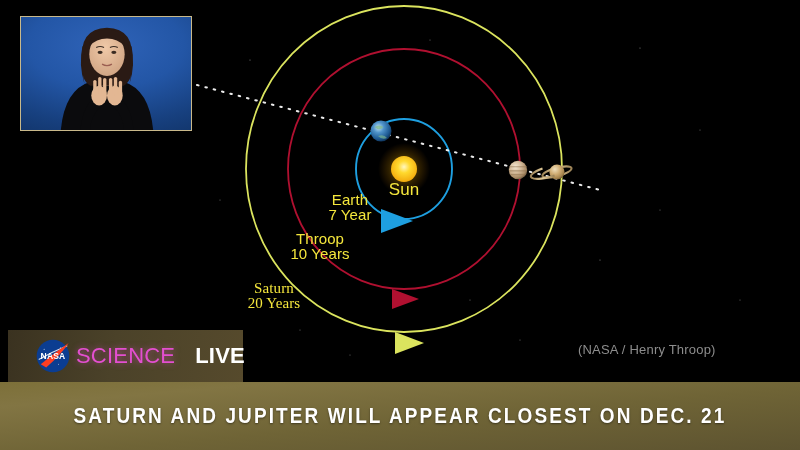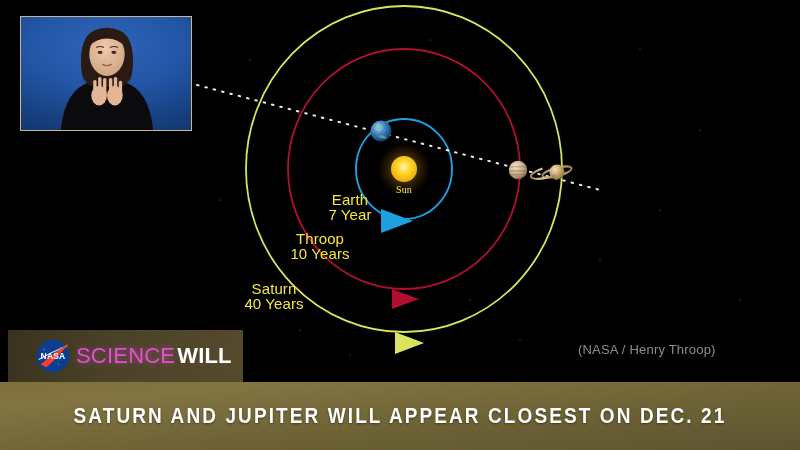--- a/index.html
+++ b/index.html
@@ -34,24 +34,24 @@
     font-family: "Liberation Sans", sans-serif;
     font-size: 15px;
     line-height: 15px;
     text-align: center;
     white-space: nowrap;
     letter-spacing: 0.1px;
   }
   .orbit-label .ol-name { display: block; }
   .orbit-label .ol-per  { display: block; }
 
-  #label-sun    { left: 382px; top: 182px; width: 44px; font-size: 10px; font-family: Liberation Serif, serif; }
+  #label-sun    { left: 382px; top: 182px; width: 44px; font-size: 17px; }
   #label-earth  { left: 318px; top: 192px; width: 64px; }
   #label-jupiter{ left: 280px; top: 231px; width: 80px; }
-  #label-saturn { left: 234px; top: 281px; width: 80px; }
+  #label-saturn { left: 234px; top: 281px; width: 80px; font-family: Liberation Serif, serif; }
 
   #credit {
     position: absolute;
     left: 578px;
     top: 342px;
     color: #8d8d8d;
     font-size: 13px;
     font-family: "Liberation Sans", sans-serif;
     letter-spacing: 0.2px;
     white-space: nowrap;
@@ -98,21 +98,21 @@
     width: 34px;
     height: 34px;
   }
   #science-live {
     position: absolute;
     left: 68px;
     top: 13px;
     height: 26px;
     display: flex;
     align-items: center;
-    gap: 2px;
+    gap: 20px;
   }
   #sl-science {
     color: #e34fd0;
     font-size: 22px;
     font-weight: 400;
     letter-spacing: 0.2px;
     font-family: "Liberation Sans", sans-serif;
     text-shadow: 0 0 6px rgba(227,79,208,0.55);
   }
   #sl-live {
@@ -256,21 +256,21 @@
     <span class="ol-per">7 Year</span>
   </div>
 
   <div class="orbit-label" id="label-jupiter">
     <span class="ol-name">Throop</span>
     <span class="ol-per">10 Years</span>
   </div>
 
   <div class="orbit-label" id="label-saturn">
     <span class="ol-name">Saturn</span>
-    <span class="ol-per">40 Years</span>
+    <span class="ol-per">20 Years</span>
   </div>
 
   <div id="credit">(NASA / Henry Throop)</div>
 
   <div id="interpreter">
     <div id="interp-bg"></div>
     <svg id="interp-person" viewBox="0 0 172 115">
       <defs>
         <radialGradient id="skin" cx="45%" cy="35%" r="70%">
           <stop offset="0%" stop-color="#f0c9a8"></stop>
@@ -322,21 +322,21 @@
           <circle cx="66" cy="74" r="1.4"></circle>
         <circle cx="18" cy="56" r="1.1"></circle>
           <circle cx="82" cy="58" r="1.1"></circle>
       </g>
       <path d="M8 60 Q48 38 92 20" stroke="#ffffff" stroke-width="3.4" fill="none" opacity="0.85"></path>
       <path d="M14 74 Q52 42 96 12 Q74 46 30 84 Z" fill="#fc3d21"></path>
       <text x="50" y="58" font-family="Liberation Sans, sans-serif" font-size="25" font-weight="bold" fill="#ffffff" text-anchor="middle" letter-spacing="0.5">NASA</text>
     </svg>
     <div id="science-live">
       <span id="sl-science">SCIENCE</span>
-      <span id="sl-live">WILL</span>
+      <span id="sl-live">LIVE</span>
     </div>
   </div>
 
   <div id="banner">
     <div id="banner-text">SATURN AND JUPITER WILL APPEAR CLOSEST ON DEC. 21</div>
   </div>
 
 </div>
 
 </body></html>

